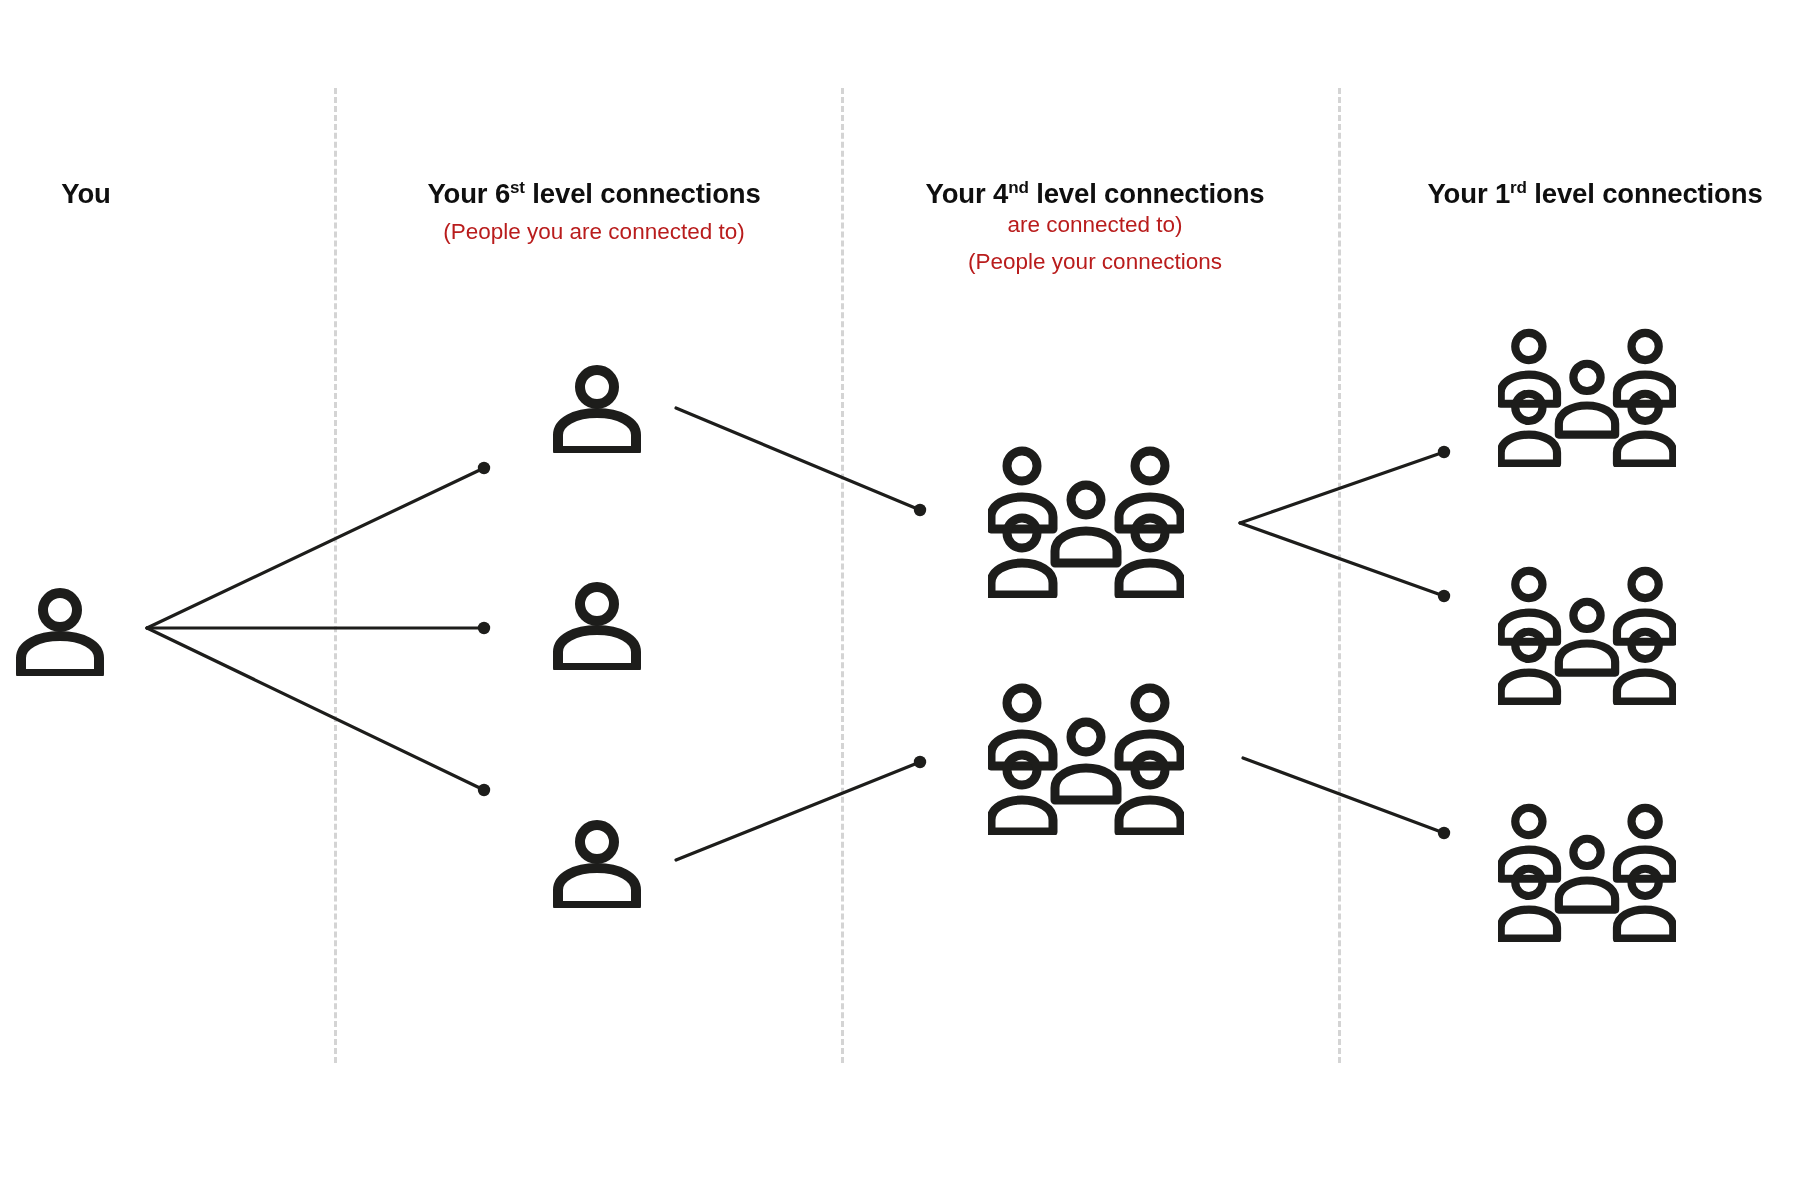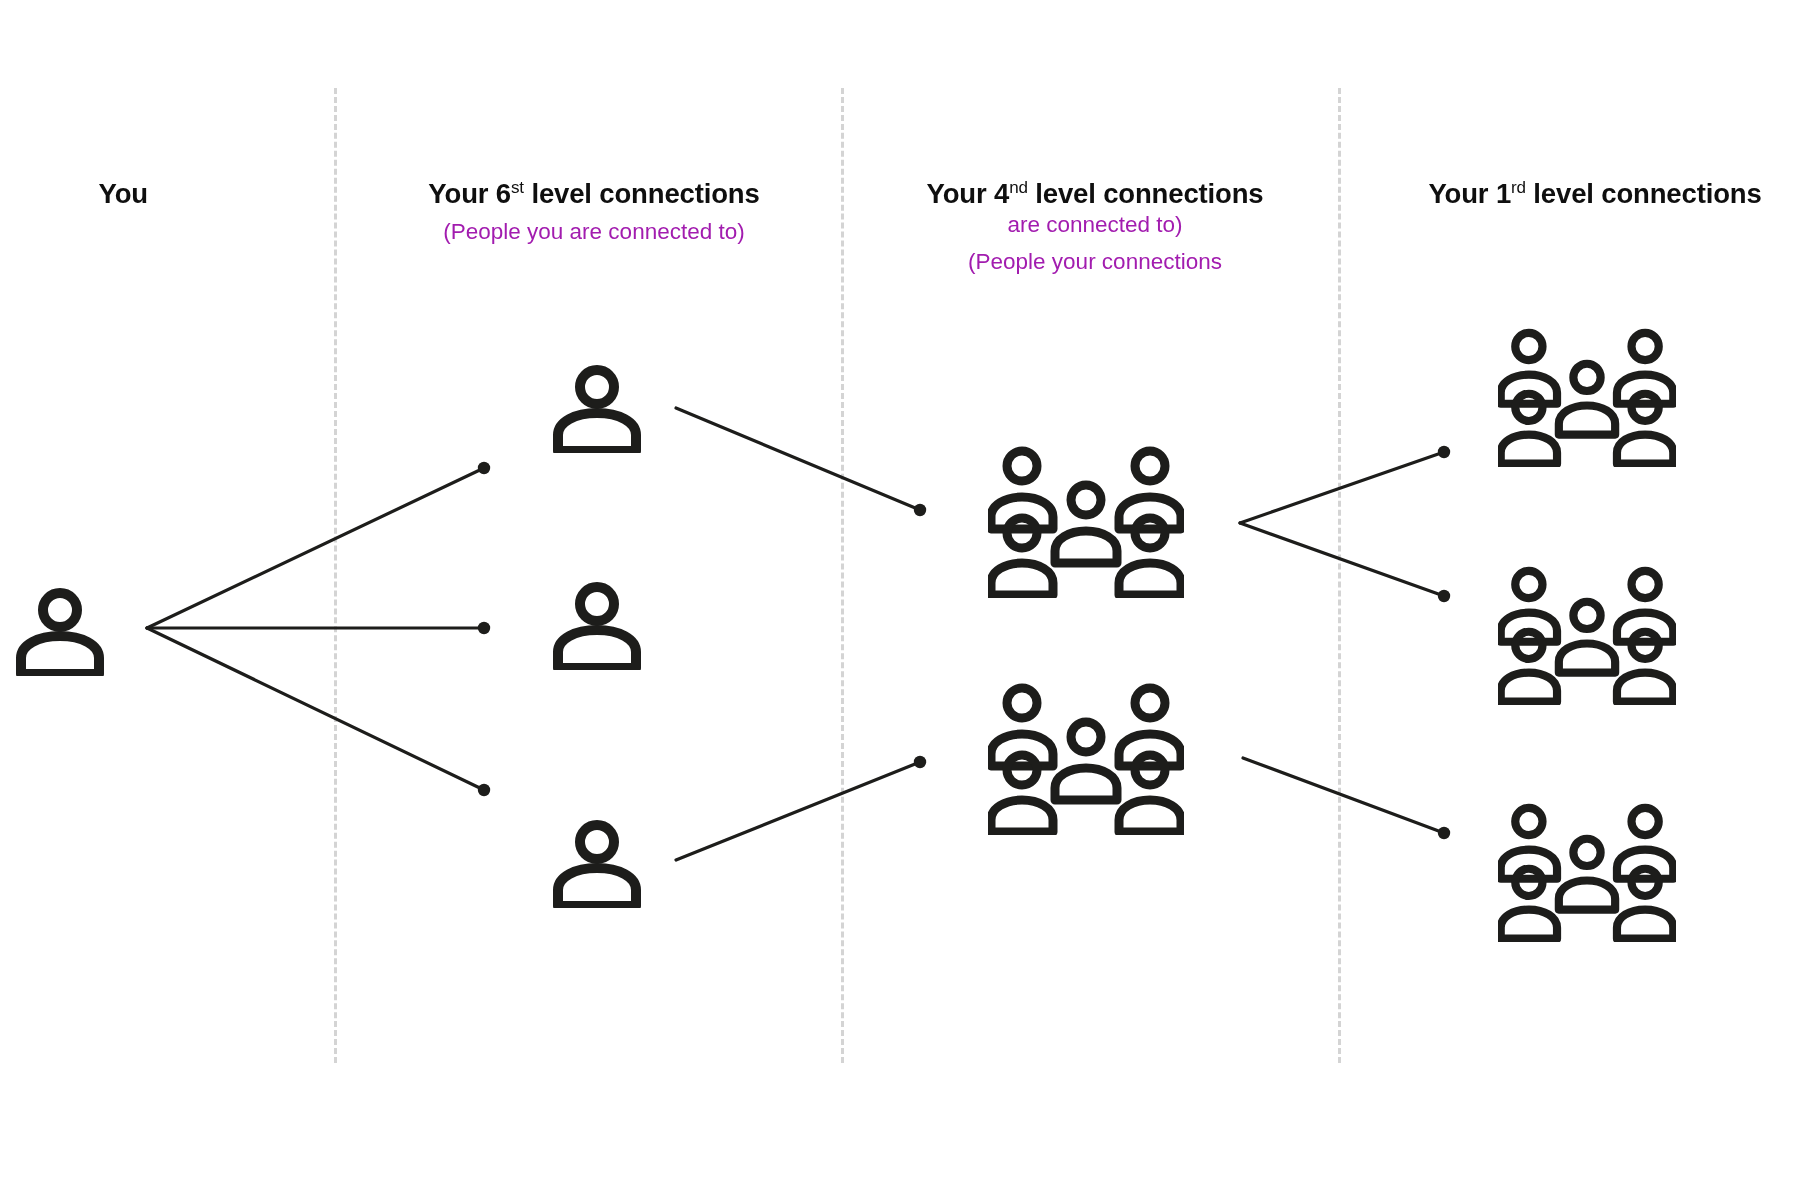--- a/index.html
+++ b/index.html
@@ -39,28 +39,28 @@
     font-size: 27.5px;
     font-weight: 700;
     letter-spacing: -0.15px;
     line-height: 1.18;
     white-space: nowrap;
   }
   .col-title sup {
     font-size: 0.62em;
     vertical-align: super;
     line-height: 0;
-    font-weight: 400;
+    font-weight: 700;
   }
   .col-sub {
     font-size: 22.5px;
     font-weight: 400;
     line-height: 1.28;
     margin-top: 8px;
-    color: #a21caf;
+    color: #b91c1c;
     white-space: nowrap;
   }
 
   
   #wires {
     position: absolute;
     left: 0;
     top: 0;
     width: 1800px;
     height: 1200px;
@@ -75,21 +75,21 @@
 </style>
 </head>
 <body>
 
 <div id="canvas">
 
   <div class="divider" style="left:334px;"></div>
   <div class="divider" style="left:841px;"></div>
   <div class="divider" style="left:1338px;"></div>
 
-  <div class="col-head" style="left:16px; top:178px; width:110px; text-align:right; padding-left:22px;">
+  <div class="col-head" style="left:9px; top:178px; width:110px; text-align:center; padding-left:22px;">
     <div class="col-title">You</div>
   </div>
 
   <div class="col-head" style="left:394px; top:178px; width:400px;">
     <div class="col-title"><span>Your 6</span><sup>st</sup><span> level connections</span></div>
     <div class="col-sub">(People you are connected to)</div>
   </div>
 
   <div class="col-head" style="left:895px; top:178px; width:400px;">
     <div class="col-title"><span>Your 4</span><sup>nd</sup><span> level connections</span></div>

